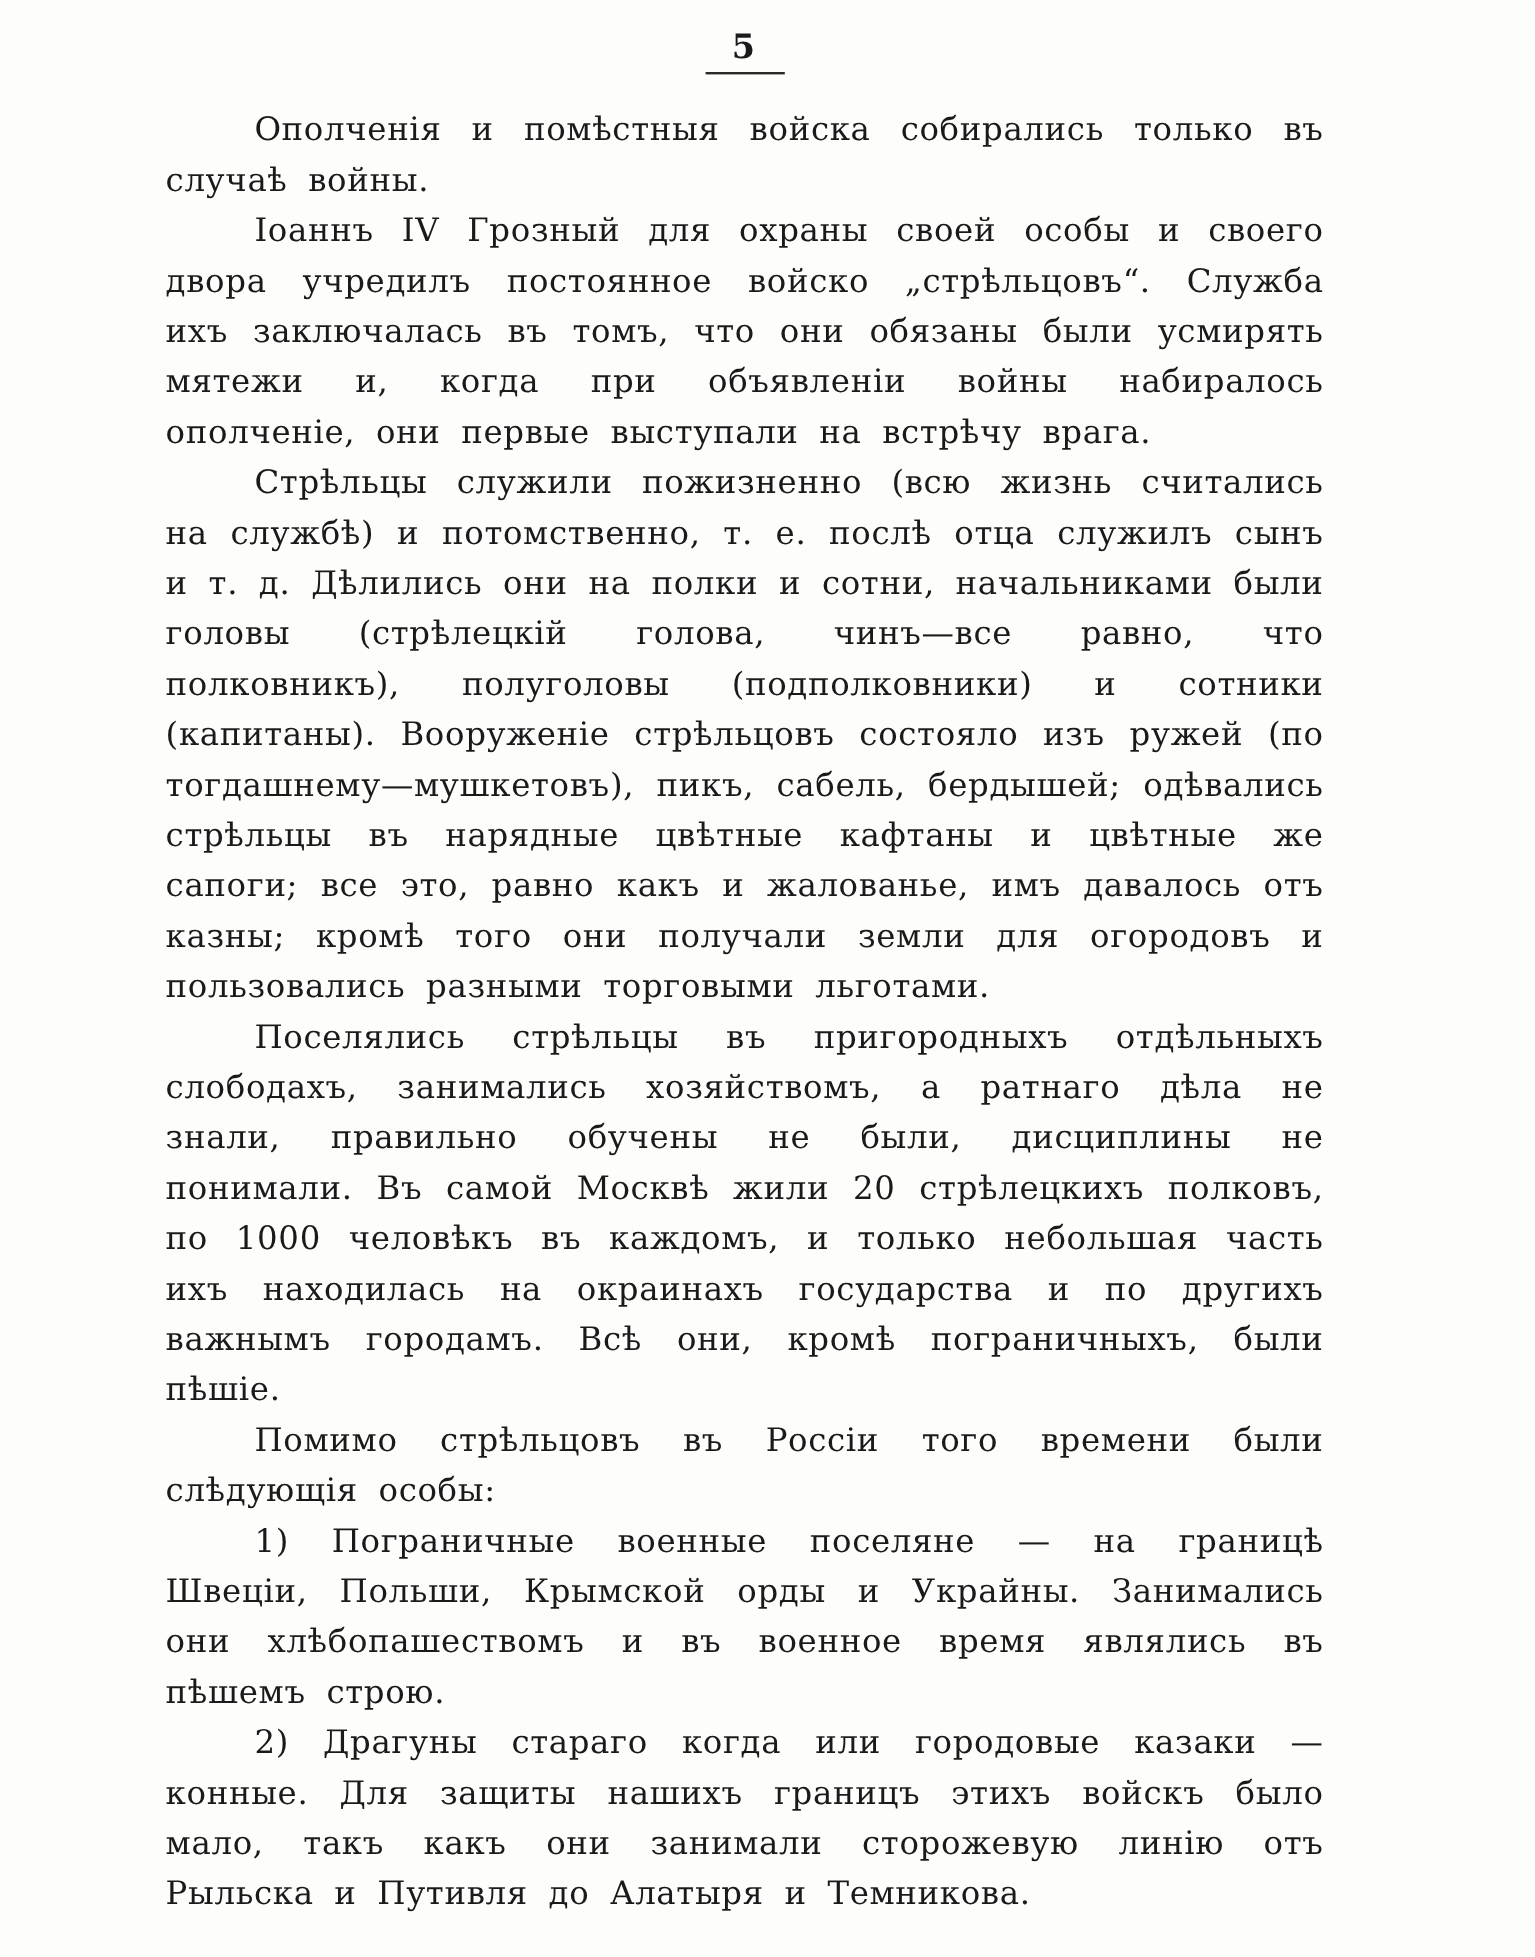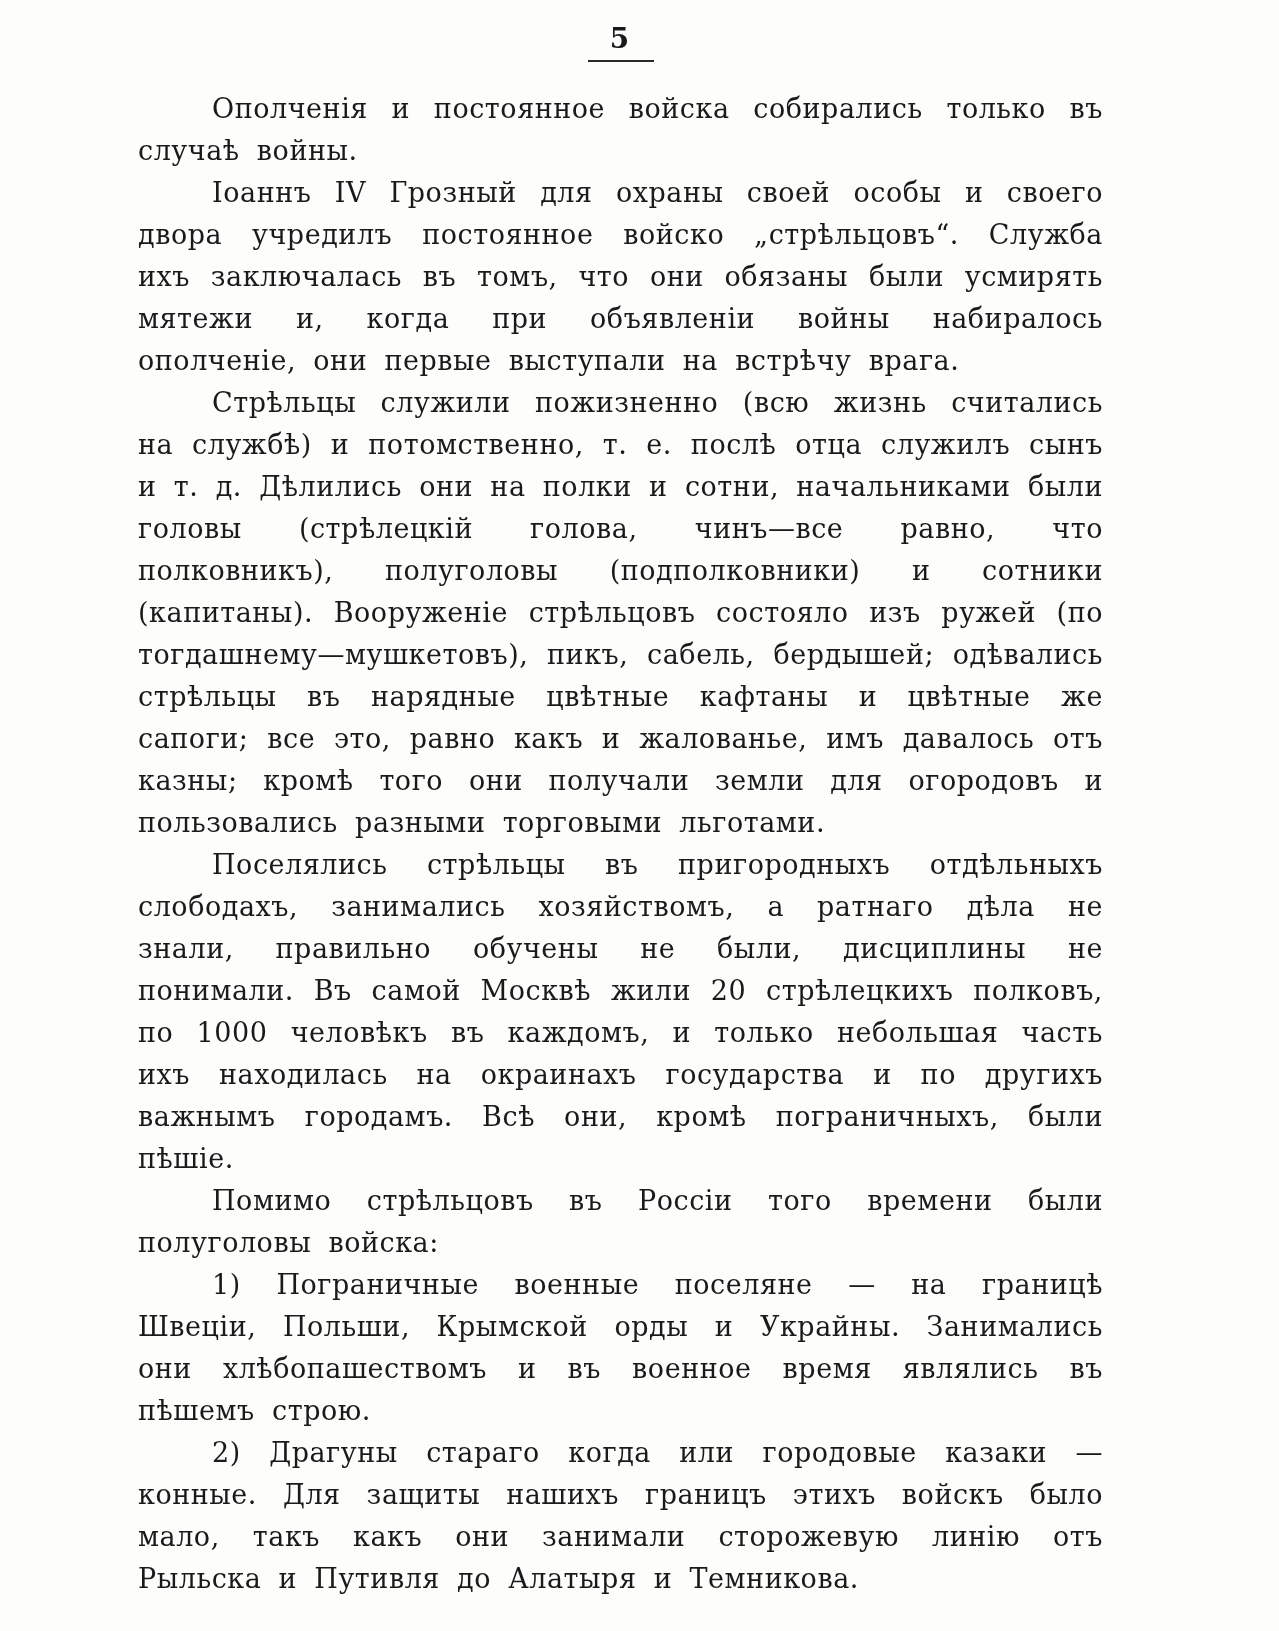--- a/index.html
+++ b/index.html
@@ -53,30 +53,30 @@
 
 <div class="page">
 
   <header class="page-header">
     <div class="page-number">5</div>
     <div class="page-number-rule"></div>
   </header>
 
   <main class="text-block">
 
-    <p><span>Ополченія и постоянное войска собирались только въ случаѣ войны.</span></p>
+    <p><span>Ополченія и помѣстныя войска собирались только въ случаѣ войны.</span></p>
 
     <p><span>Іоаннъ IV Грозный для охраны своей особы и своего двора учредилъ постоянное войско „стрѣльцовъ“. Служба ихъ заключалась въ томъ, что они обязаны были усмирять мятежи и, когда при объявленіи войны набиралось ополченіе, они первые выступали на встрѣчу врага.</span></p>
 
     <p><span>Стрѣльцы служили пожизненно (всю жизнь считались на службѣ) и потомственно, т. е. послѣ отца служилъ сынъ и т. д. Дѣлились они на полки и сотни, начальниками были головы (стрѣлецкій голова, чинъ—все равно, что полковникъ), полуголовы (подполковники) и сотники (капитаны). Вооруженіе стрѣльцовъ состояло изъ ружей (по тогдашнему—мушкетовъ), пикъ, сабель, бердышей; одѣвались стрѣльцы въ нарядные цвѣтные кафтаны и цвѣтные же сапоги; все это, равно какъ и жалованье, имъ давалось отъ казны; кромѣ того они получали земли для огородовъ и пользовались разными торговыми льготами.</span></p>
 
     <p><span>Поселялись стрѣльцы въ пригородныхъ отдѣльныхъ слободахъ, занимались хозяйствомъ, а ратнаго дѣла не знали, правильно обучены не были, дисциплины не понимали. Въ самой Москвѣ жили 20 стрѣлецкихъ полковъ, по 1000 человѣкъ въ каждомъ, и только небольшая часть ихъ находилась на окраинахъ государства и по другихъ важнымъ городамъ. Всѣ они, кромѣ пограничныхъ, были пѣшіе.</span></p>
 
 
-    <p><span>Помимо стрѣльцовъ въ Россіи того времени были полуголовы войска:</span></p>
+    <p><span>Помимо стрѣльцовъ въ Россіи того времени были слѣдующія особы:</span></p>
 
     <p><span>1) </span><span class="italic">Пограничные военные поселяне</span><span> — на границѣ Швеціи, Польши, Крымской орды и Украйны. Занимались они хлѣбопашествомъ и въ военное время являлись въ пѣшемъ строю.</span></p>
 
     <p><span>2) </span><span class="italic">Драгуны стараго когда или городовые казаки</span><span> — конные. Для защиты нашихъ границъ этихъ войскъ было мало, такъ какъ они занимали сторожевую линію отъ Рыльска и Путивля до Алатыря и Темникова.</span></p>
 
   </main>
 
 </div>
 
 </body></html>

